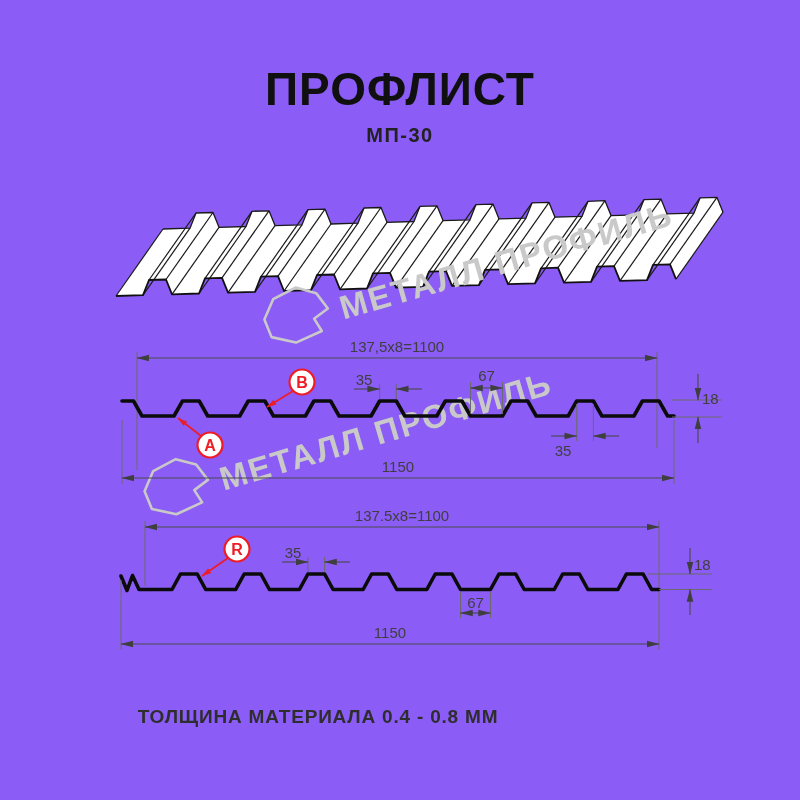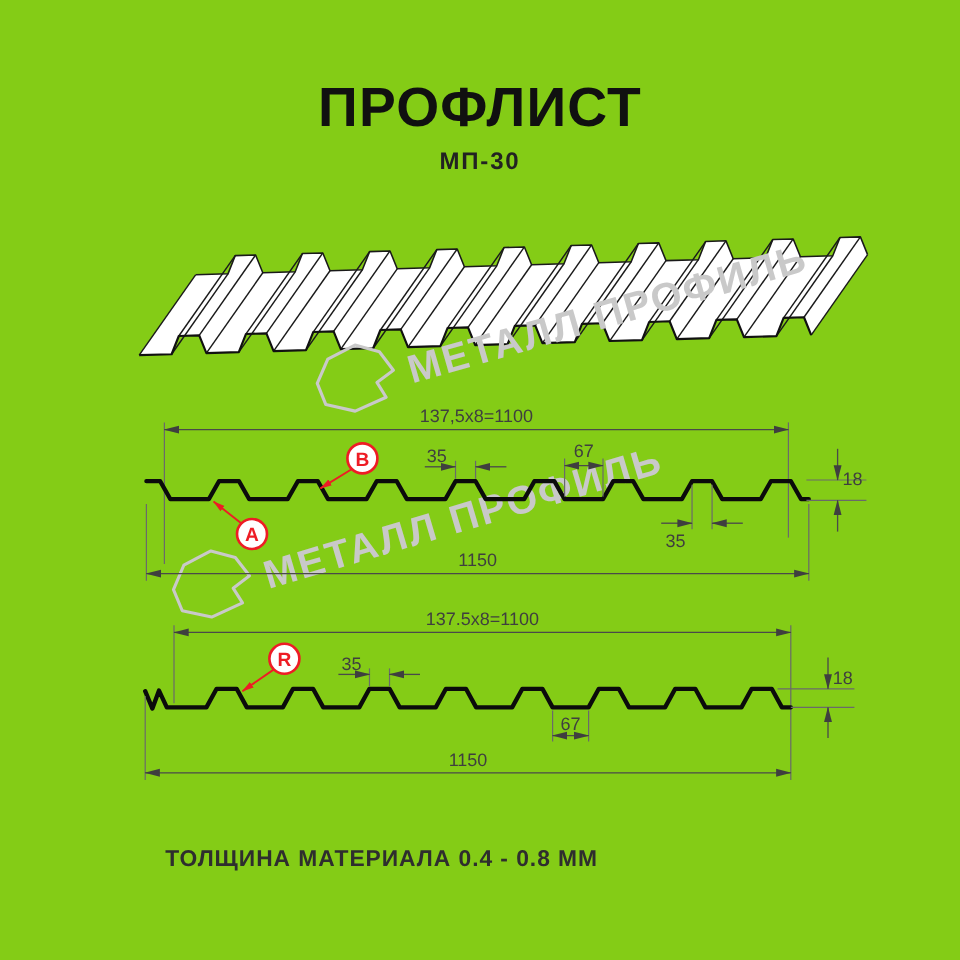--- a/index.html
+++ b/index.html
@@ -1,16 +1,16 @@
 <!DOCTYPE html>
 <html><head>
 <meta charset="utf-8">
 <style>
   html,body{margin:0;padding:0;background:#fff;}
-  .page{position:relative;width:800px;height:800px;background:#84cc16;overflow:hidden;
+  .page{position:relative;width:800px;height:800px;background:#8b5cf6;overflow:hidden;
         font-family:"Liberation Sans",sans-serif;}
   .header{position:absolute;top:62px;left:0;width:800px;text-align:center;}
   .title{font-size:46px;font-weight:800;letter-spacing:1px;color:#101010;margin:0;
          font-family:"Liberation Sans",sans-serif;}
   .subtitle{margin-top:8px;font-size:20px;font-weight:600;letter-spacing:1.5px;color:#222;}
   .footer{position:absolute;top:706px;left:0;width:636px;text-align:center;
           font-size:19px;font-weight:600;letter-spacing:0.8px;color:#2e2e2e;}
   svg{position:absolute;left:0;top:0;}
   .prof{stroke:#0b0b0b;stroke-width:3.6;fill:none;stroke-linejoin:round;stroke-linecap:round;}
   .dim{stroke:#4a4a4a;stroke-width:1.1;fill:none;}

